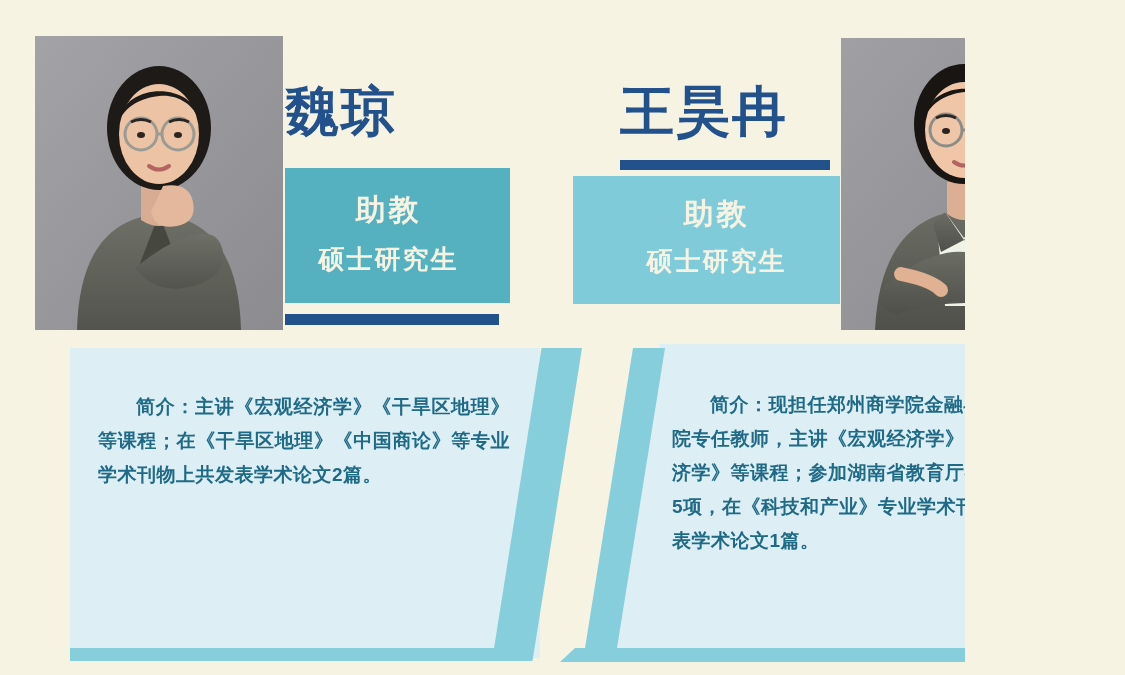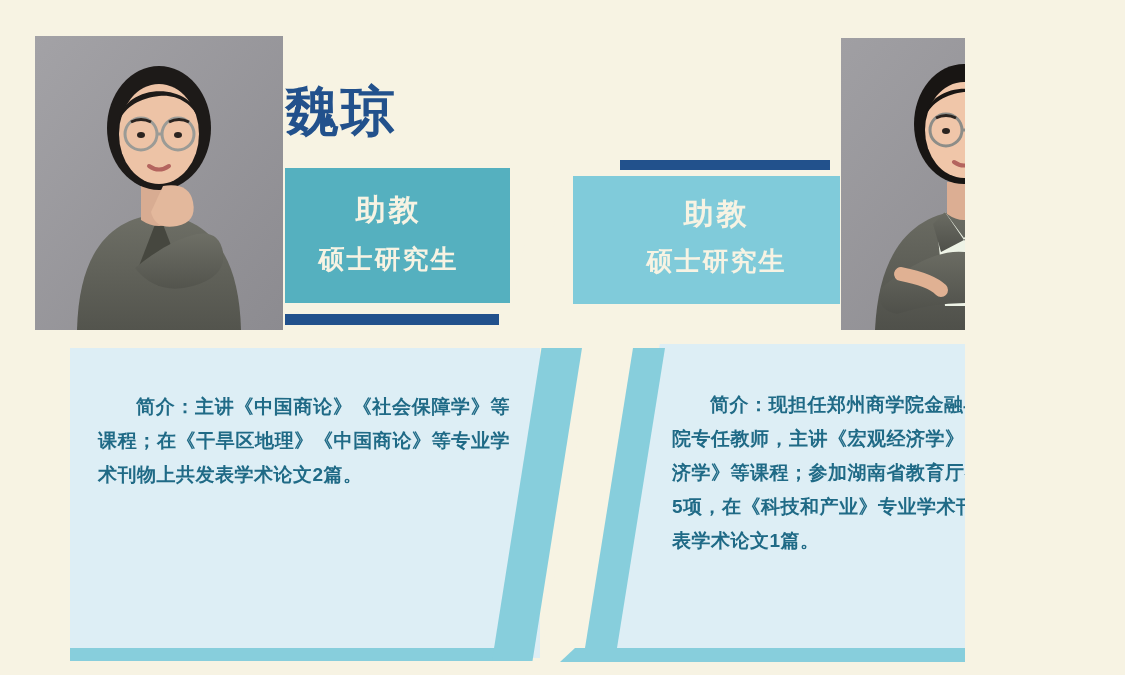--- a/index.html
+++ b/index.html
@@ -204,29 +204,30 @@
       <ellipse cx="105" cy="93" rx="4" ry="3" fill="#2b2420"></ellipse>
       <ellipse cx="142" cy="93" rx="4" ry="3" fill="#2b2420"></ellipse>
       <path d="M113 124 q10 7 20 0" stroke="#b4645e" stroke-width="4" fill="none" stroke-linecap="round"></path>
 
       <path d="M40 250 q50 -40 84 -36 q34 -4 84 36 q6 22 -16 26 q-68 -22 -136 0 q-22 -4 -16 -26 Z" fill="url(#suitR)"></path>
       <path d="M60 236 q30 6 40 16" stroke="#e0b193" stroke-width="14" fill="none" stroke-linecap="round"></path>
       <path d="M188 236 q-30 6 -40 16" stroke="#e0b193" stroke-width="14" fill="none" stroke-linecap="round"></path>
     </svg>
   </div>
 
+  <div id="name-right">王昊冉</div>
   <div id="rule-right"></div>
 
   <div id="title-block-right">
     <div class="role">助教</div>
     <div class="degree">硕士研究生</div>
   </div>
 
   <div class="bio-card" id="bio-left">
-    <div class="bio-text">简介：主讲《中国商论》《社会保障学》等课程；在《干旱区地理》《中国商论》等专业学术刊物上共发表学术论文2篇。</div>
+    <div class="bio-text">简介：主讲《宏观经济学》《干旱区地理》等课程；在《干旱区地理》《中国商论》等专业学术刊物上共发表学术论文2篇。</div>
   </div>
   <div class="bio-underbar" id="bio-left-bar"></div>
 
   <div id="wedge-left-1"></div>
   <div id="wedge-left-2"></div>
 
   <div class="bio-card" id="bio-right">
     <div class="bio-text">简介：现担任郑州商学院金融与贸易学院专任教师，主讲《宏观经济学》《数字经济学》等课程；参加湖南省教育厅各类课题5项，在《科技和产业》专业学术刊物上发表学术论文1篇。</div>
   </div>
   <div class="bio-underbar" id="bio-right-bar"></div>

